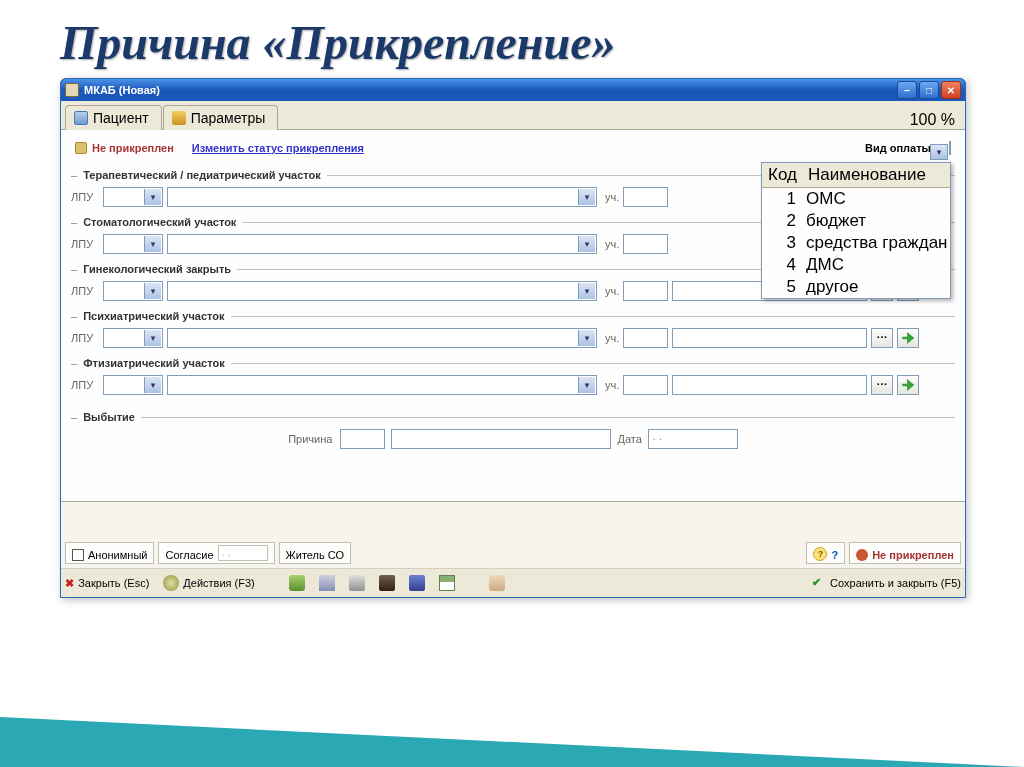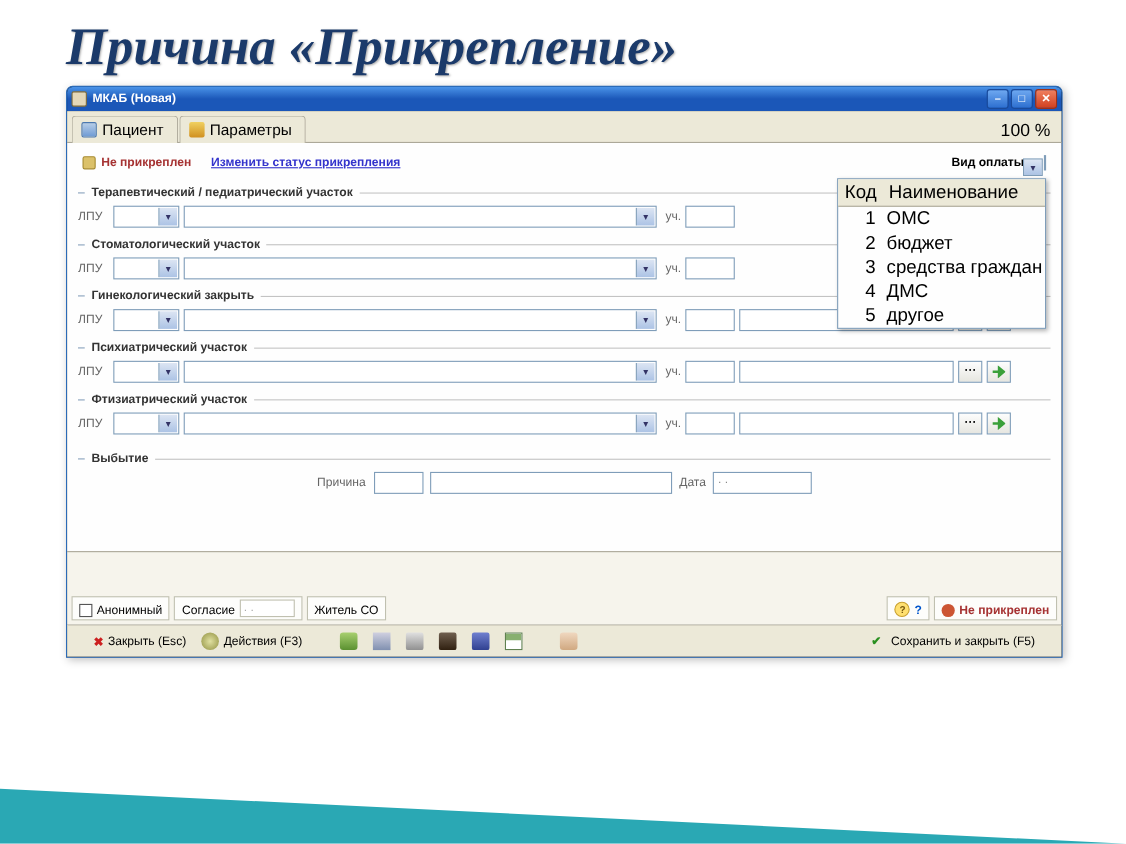--- a/index.html
+++ b/index.html
@@ -194,21 +194,21 @@
   .chk { width: 12px; height: 12px; border: 1px solid #555; background: #fff; }
   .status-bar .question { color: #0055cc; font-weight: bold; }
   .status-bar .pin-icon { width: 12px; height: 12px; background: #cc5533; border-radius: 50%; }
   .np-text { color: #a63333; font-weight: bold; }
   .fin-text { color: #a63333; font-weight: bold; }
   .help-ico { width: 14px; height: 14px; border-radius: 50%; background: #ffe070; border: 1px solid #c8a030; display: flex; align-items: center; justify-content: center; font-size: 9px; font-weight: bold; color: #7a5a10; }
 
   
   .toolbar {
     display: flex; align-items: center; gap: 6px;
-    padding: 4px 20px;
+    padding: 4px 0;
     background: #ece9d8;
     border-top: 1px solid #d4d0c0;
   }
   .tbtn {
     display: flex; align-items: center; gap: 4px;
     padding: 2px 4px; cursor: pointer; font-size: 11px;
   }
   .tbtn .ticon-sm { width: 16px; height: 16px; display: inline-block; }
   .tb-spacer { width: 14px; }
   .tb-flex { flex: 1; }

